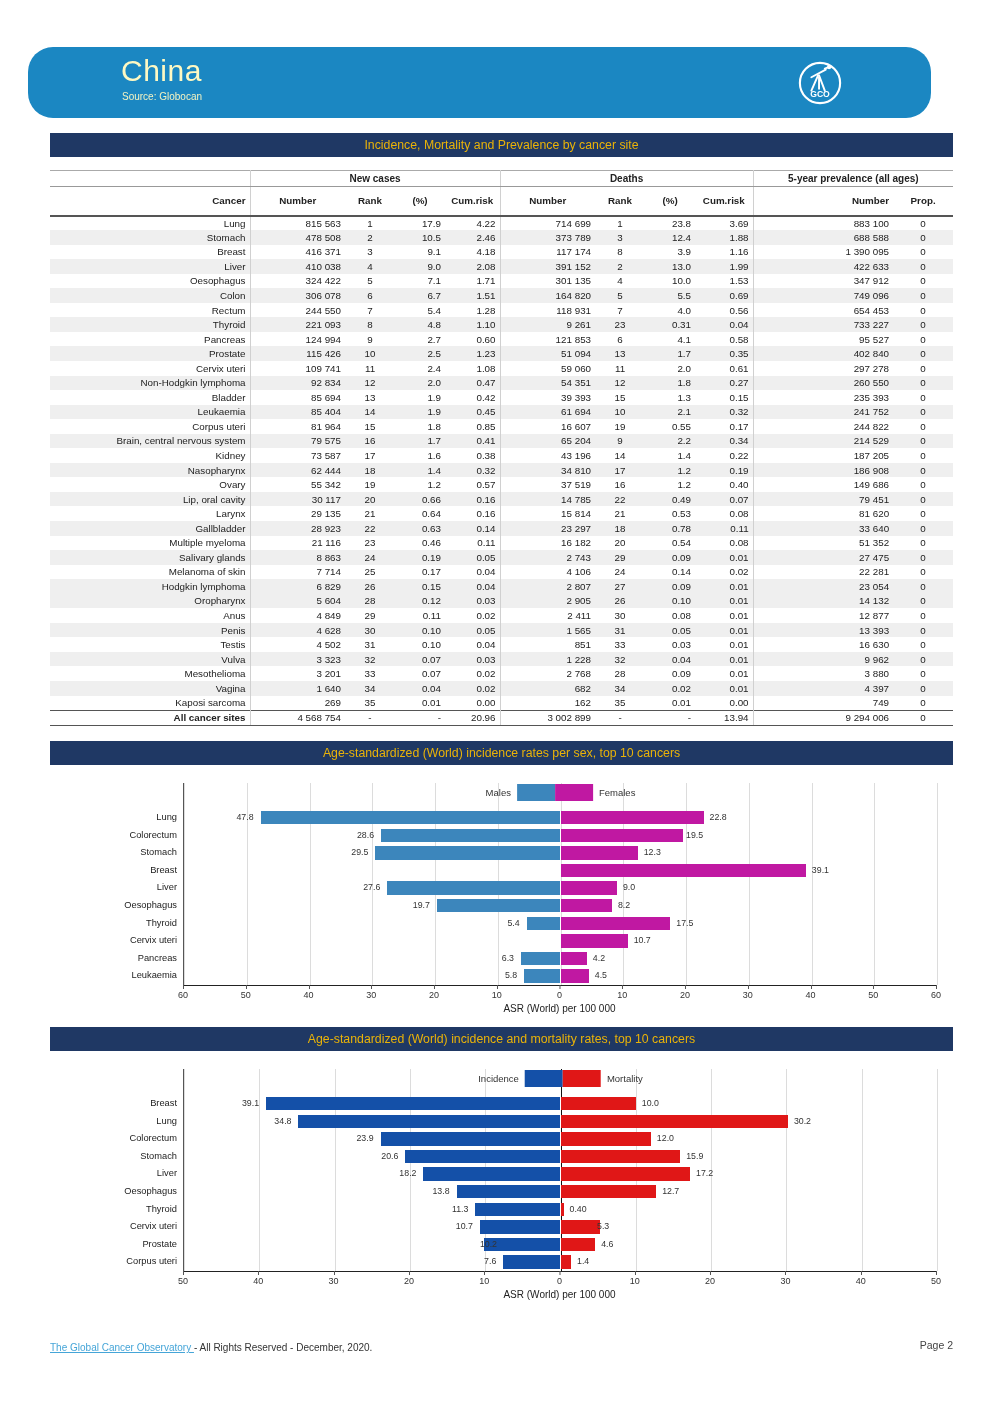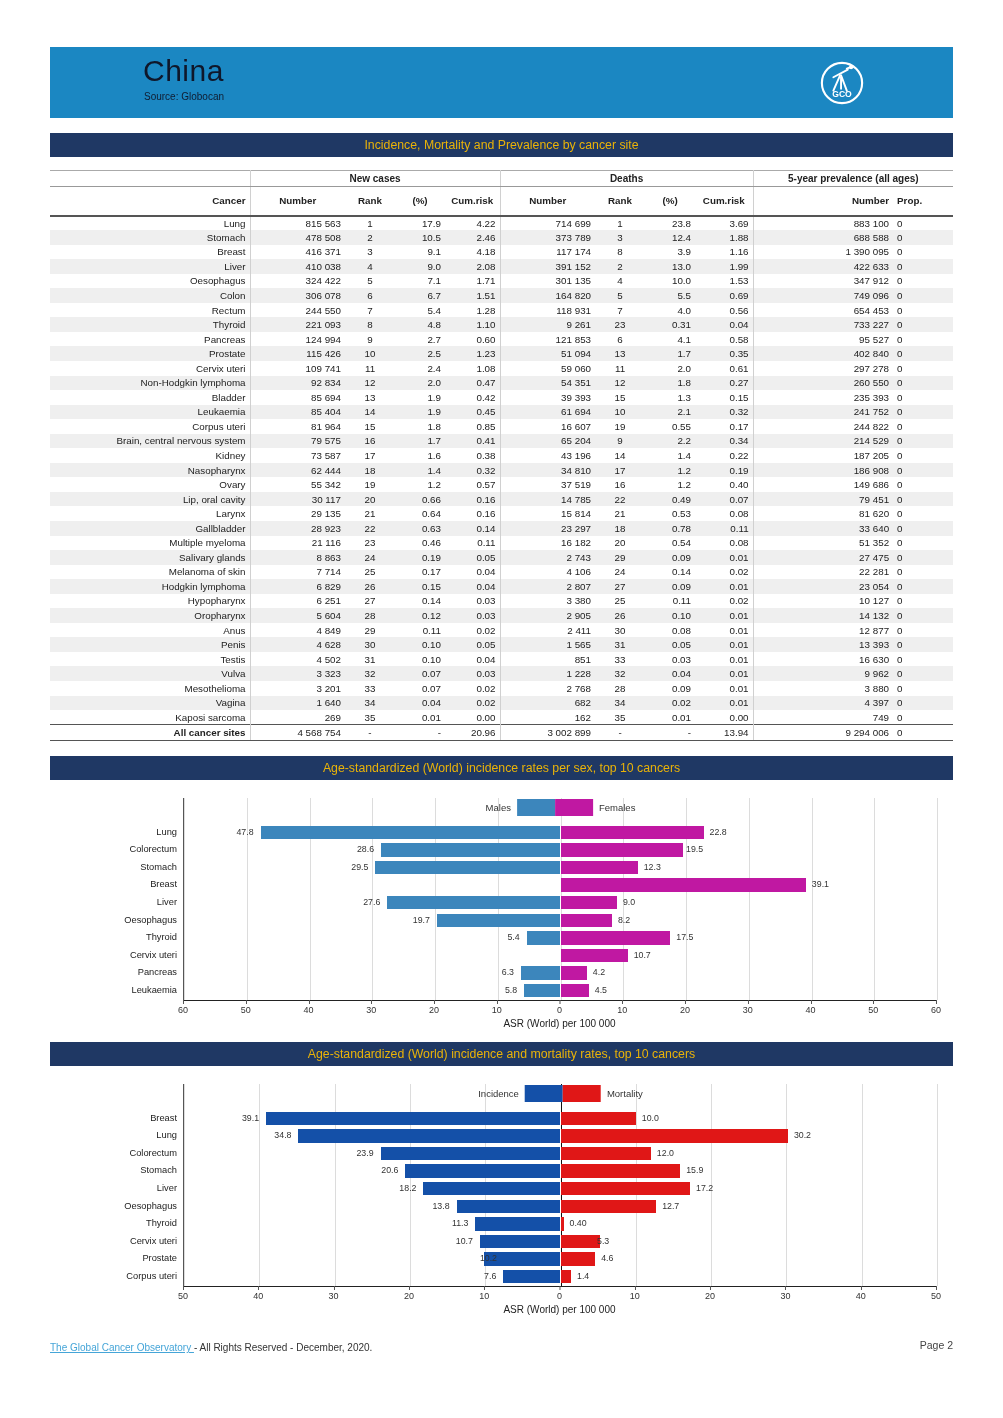--- a/index.html
+++ b/index.html
@@ -1,20 +1,20 @@
 <!DOCTYPE html>
 <html><head>
 <meta charset="utf-8">
 <style>
   * { margin:0; padding:0; box-sizing:border-box; }
   body { background:#888; font-family:"Liberation Sans", sans-serif; }
   .page { width:1003px; height:1418px; background:#fff; position:relative; margin:0 auto; overflow:hidden; }
 
   
-  .header-bar { margin:47px 50px 0; width:903px; height:71px; background:#1B87C2; position:relative; color:#0f172a; }
+  .header-bar { margin:47px 28px 0; width:903px; height:71px; background:#1B87C2; position:relative; color:#fef9c3;border-radius:25px; }
   .header-title { position:absolute; left:93px; top:7px; font-size:30px; font-weight:400; letter-spacing:0.5px; }
   .header-sub { position:absolute; left:94px; top:44px; font-size:10px; font-weight:400; opacity:0.95; }
   .gco-logo { position:absolute; right:88px; top:13px; width:46px; height:46px; }
 
   
   .section-bar { margin:0 50px; width:903px; height:24px; background:#1F3864; color:#eab308;
                  font-size:12.3px; text-align:center; line-height:24px; font-weight:400; }
   .bar-table  { margin-top:15px; }
   .bar-chart1 { margin-top:15px; }
   .bar-chart2 { margin-top:13px; }
@@ -25,21 +25,21 @@
   table.main th, table.main td { height:14.55px; padding:0 4px; font-weight:400; white-space:nowrap; overflow:hidden; }
   tr.group-row th { font-weight:700; text-align:center; border-bottom:1px solid #999; height:16px; font-size:10px; }
   tr.cols-row th { font-weight:700; border-bottom:2px solid #555; height:29px; }
   .sep { border-left:1px solid #d0d0d0; }
   .col-cancer   { text-align:right; padding-right:8px; }
   .col-number   { text-align:right; padding-right:22px; }
   .col-rank     { text-align:center; }
   .col-pct      { text-align:right; padding-right:14px; }
   .col-risk     { text-align:right; padding-right:12px; }
   .col-prevnum  { text-align:right; padding-right:26px; }
-  .col-prop     { text-align:left; padding-right:12px; }
+  .col-prop     { text-align:center; padding-right:12px; }
   tr.cols-row .col-number, tr.cols-row .col-pct, tr.cols-row .col-risk { text-align:center; padding-right:4px; }
   tr.shaded td { background:#efefef; }
   tr.total-row td { border-top:1.8px solid #555; border-bottom:1.5px solid #555; height:15.5px; }
   tr.total-row td:first-child { font-weight:700; }
 
   
   .chart { margin:18px 50px 0; width:903px; position:relative; }
   .plot { position:relative; margin-left:133px; width:753px; padding-top:26px;
           border-left:1.5px solid #555; border-bottom:1.6px solid #222; }
   .gridline { position:absolute; top:0; bottom:0; width:1px; background:#dcdcdc; }
@@ -454,33 +454,20 @@
           <td class="col-rank">26</td>
           <td class="col-pct">0.15</td>
           <td class="col-risk">0.04</td>
           <td class="col-number sep">2 807</td>
           <td class="col-rank">27</td>
           <td class="col-pct">0.09</td>
           <td class="col-risk">0.01</td>
           <td class="col-prevnum sep">23 054</td>
           <td class="col-prop">0</td>
         </tr>
-        <tr>
-          <td class="col-cancer">Hypopharynx</td>
-          <td class="col-number sep">6 251</td>
-          <td class="col-rank">27</td>
-          <td class="col-pct">0.14</td>
-          <td class="col-risk">0.03</td>
-          <td class="col-number sep">3 380</td>
-          <td class="col-rank">25</td>
-          <td class="col-pct">0.11</td>
-          <td class="col-risk">0.02</td>
-          <td class="col-prevnum sep">10 127</td>
-          <td class="col-prop">0</td>
-        </tr>
         <tr class="shaded">
           <td class="col-cancer">Oropharynx</td>
           <td class="col-number sep">5 604</td>
           <td class="col-rank">28</td>
           <td class="col-pct">0.12</td>
           <td class="col-risk">0.03</td>
           <td class="col-number sep">2 905</td>
           <td class="col-rank">26</td>
           <td class="col-pct">0.10</td>
           <td class="col-risk">0.01</td>

